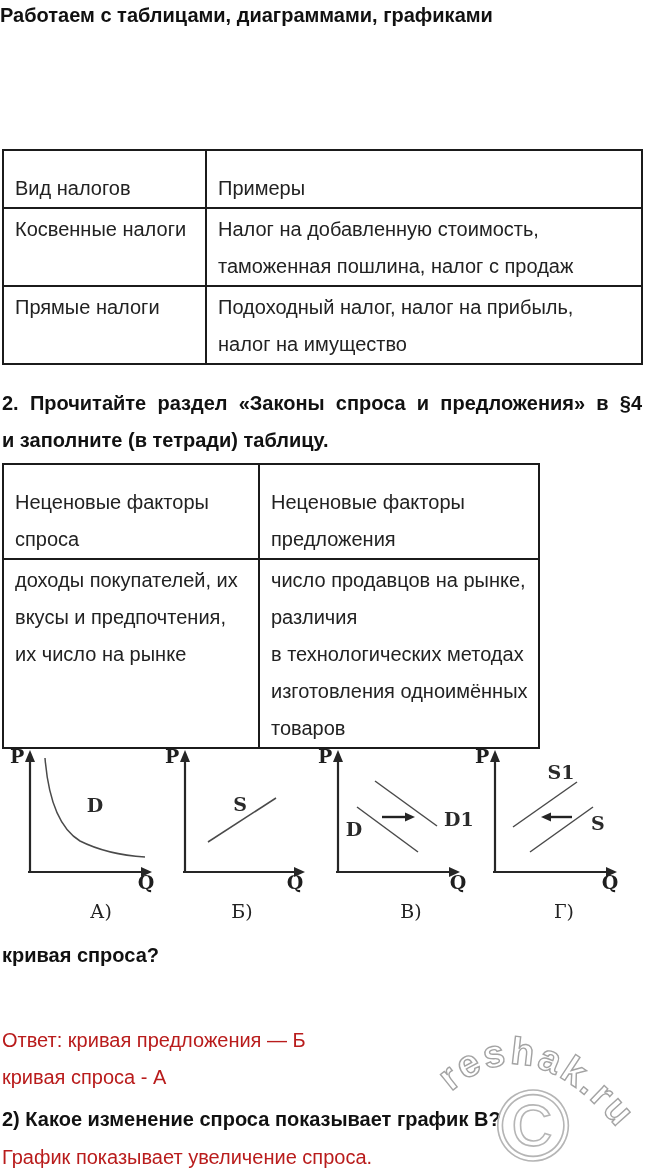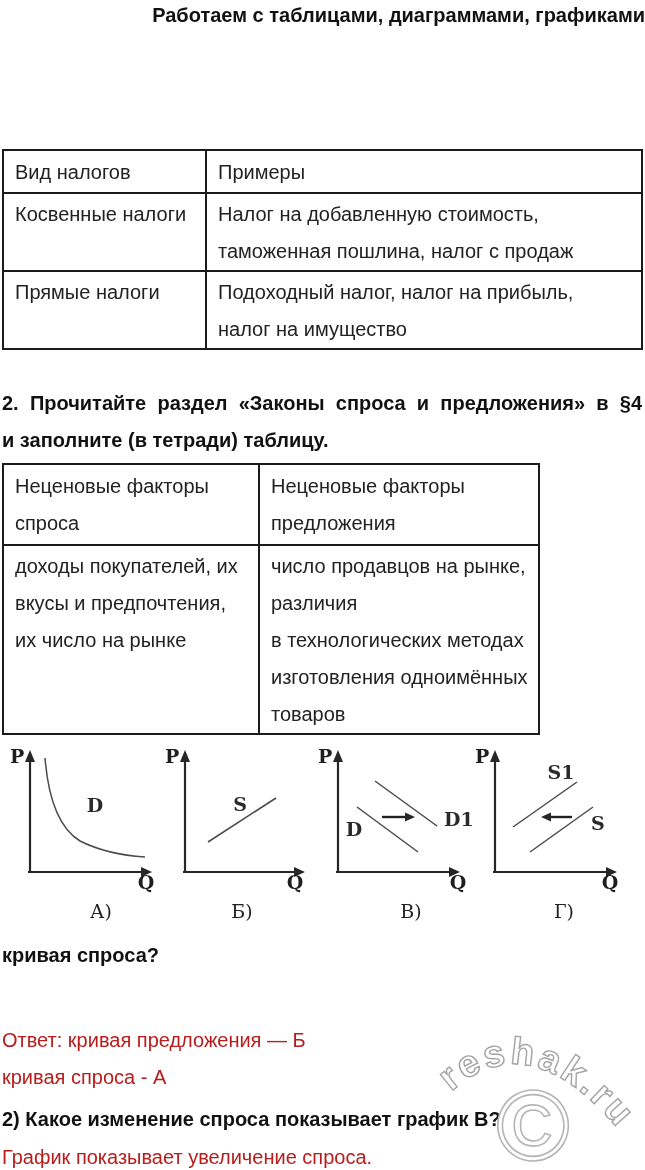--- a/index.html
+++ b/index.html
@@ -5,28 +5,28 @@
   html,body{margin:0;padding:0;background:#ffffff;}
   .page{
     position:relative;width:645px;height:1170px;background:#fff;
     font-family:"Liberation Sans",sans-serif;color:#161616;overflow:hidden;
   }
   .abs{position:absolute;}
   .bpar{font-weight:700;font-size:20px;line-height:37px;color:#111;}
   .bpar .ln{height:37px;overflow:visible;}
   .just{text-align:justify;text-align-last:justify;}
   .plain{font-size:20px;line-height:34px;font-weight:400;color:#b91c1c;}
-  .title{font-weight:700;font-size:20px;text-align:right;color:#111;}
+  .title{font-weight:700;font-size:20px;text-align:left;color:#111;}
   table.doc{border-collapse:collapse;table-layout:fixed;}
   table.doc td{
     border:2px solid #1b1b1b;vertical-align:top;
     font-size:20px;font-weight:400;line-height:37px;color:#222;
     padding:2px 8px 0 11px;white-space:pre-line;overflow:hidden;
   }
-  table.doc tr.hdr td{padding-top:3px;border-radius:20px;}
+  table.doc tr.hdr td{padding-top:19px;border-radius:20px;}
   svg text{user-select:none;}
   .axq{font-family:"DejaVu Serif",serif;font-weight:700;font-size:19px;fill:#1e1e1e;}
   .clbl{font-family:"DejaVu Serif",serif;font-weight:700;font-size:19px;fill:#2a2a2a;}
   .cap{font-family:"DejaVu Serif",serif;font-size:19px;fill:#222;}
   .ax{stroke:#262626;stroke-width:2.2;fill:none;}
   .ah{fill:#262626;stroke:none;}
   .curve{stroke:#4a4a4a;stroke-width:1.5;fill:none;}
   .shift{stroke:#222;stroke-width:2.4;fill:none;}
   .wm{pointer-events:none;}
   .wm text{font-family:"Liberation Sans",sans-serif;}

